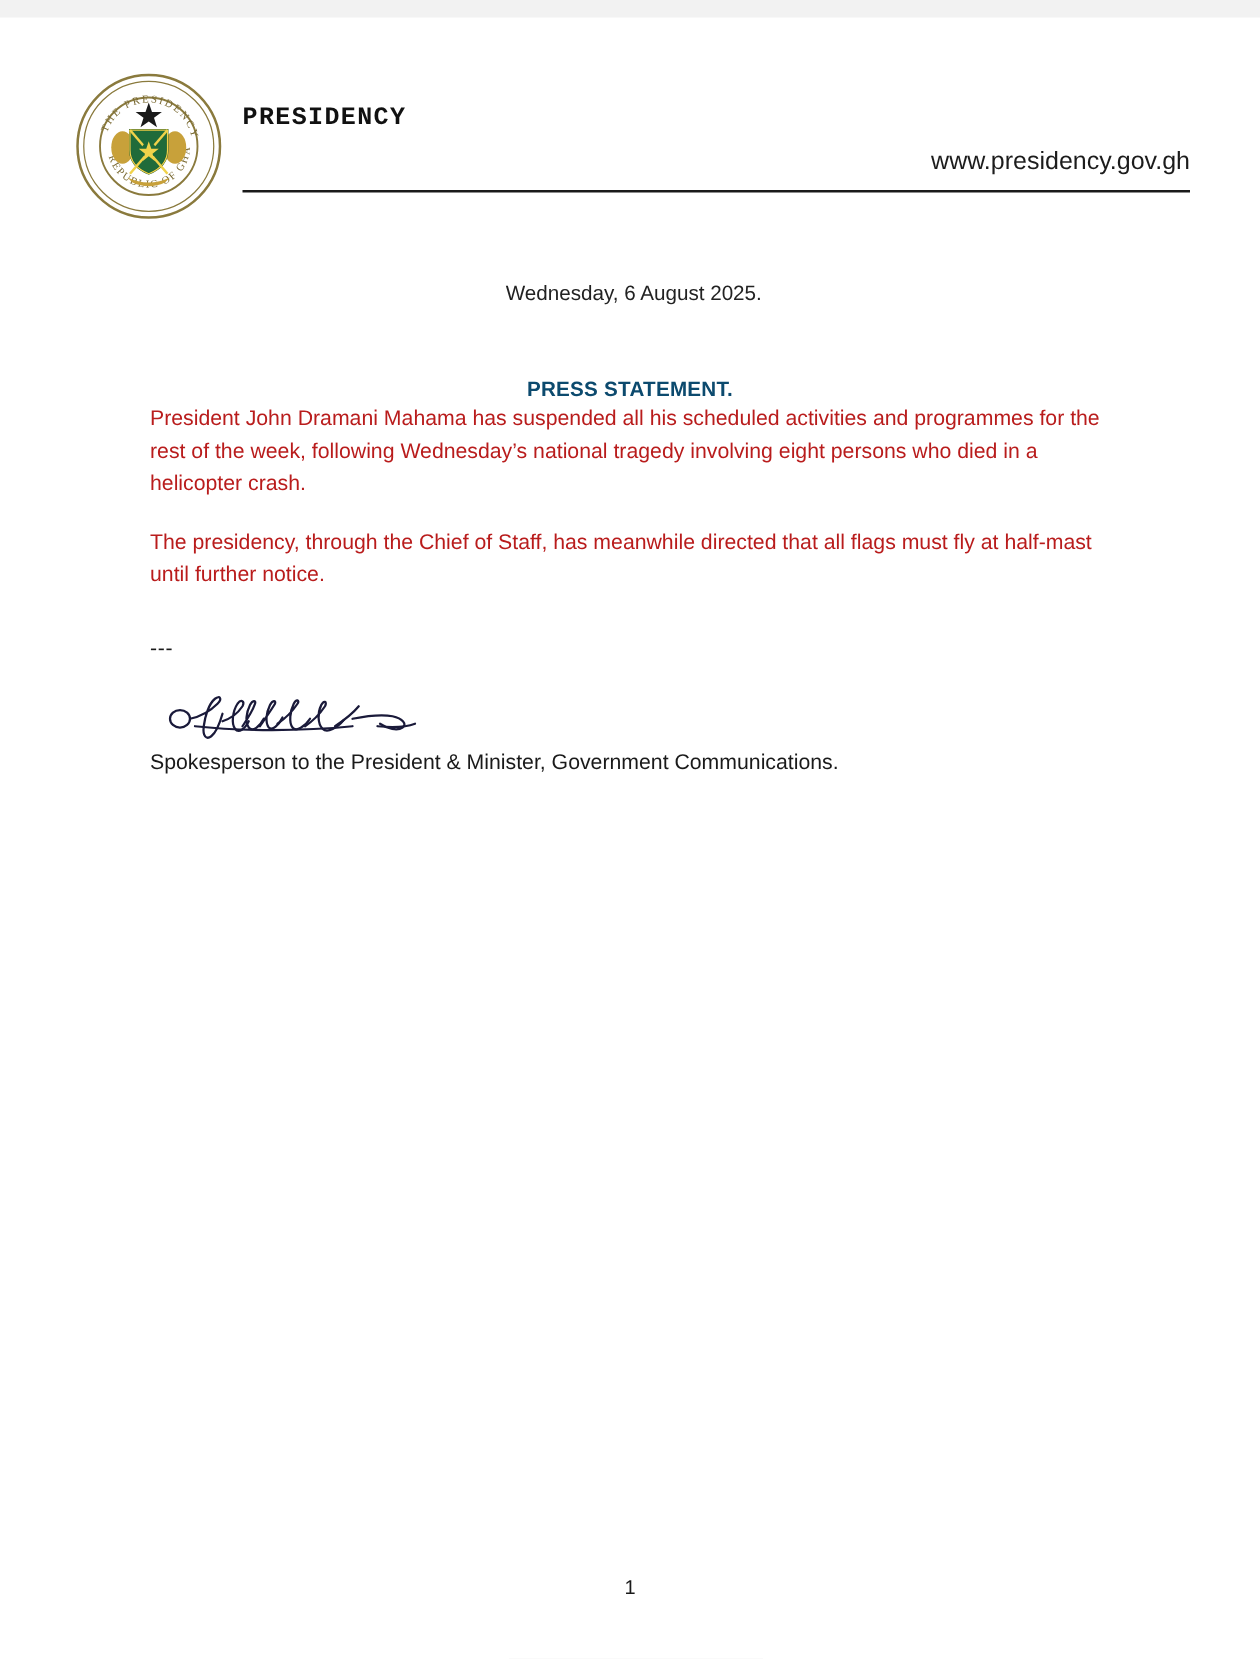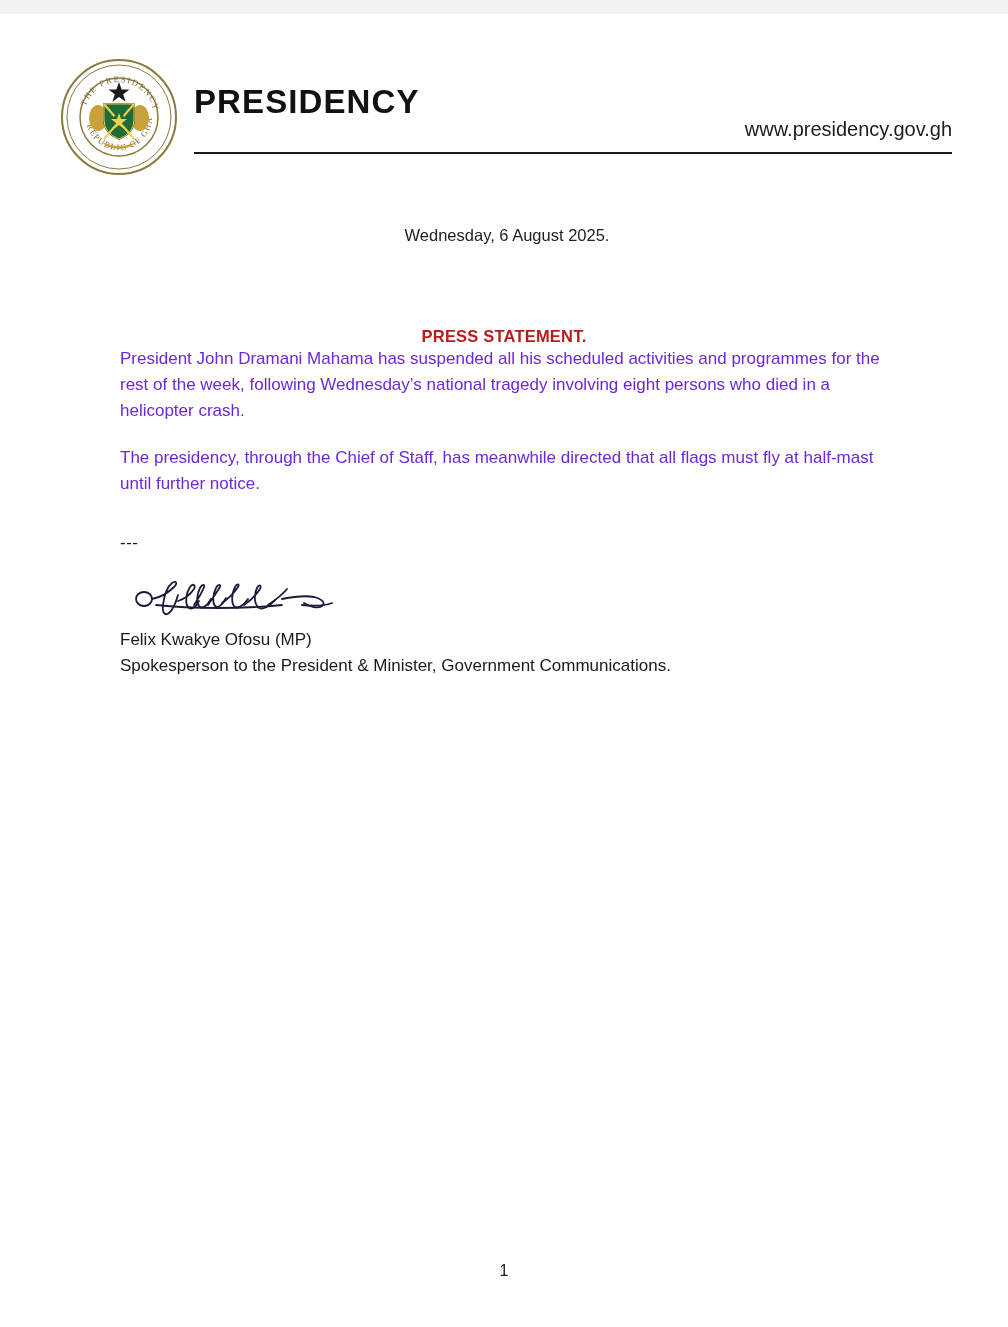--- a/index.html
+++ b/index.html
@@ -38,23 +38,23 @@
     top: 6px;
     width: 118px;
     height: 118px;
   }
   .header-text {
     position: absolute;
     left: 138px;
     top: 32px;
   }
   .header-line1, .header-line2 {
-    font-family: Liberation Sans, sans-serif;
+    font-family: Liberation Mono, monospace;
     font-weight: bold;
-    font-size: 33px;
+    font-size: 20px;
     letter-spacing: 1.1px;
     color: #111111;
     line-height: 1.12;
   }
   .header-rule {
     position: absolute;
     left: 138px;
     top: 100px;
     right: 0;
     height: 2px;
@@ -78,29 +78,29 @@
   .date-line {
     text-align: center;
     font-size: 16.5px;
     color: #222222;
     margin: 0 2px 0 0;
   }
   .title {
     text-align: center;
     font-weight: bold;
     font-size: 16.5px;
-    color: #b91c1c;
-    margin-top: 82px;
+    color: #0c4a6e;
+    margin-top: 58px;
     letter-spacing: 0.2px;
     padding-right: 8px;
   }
   p.para {
     font-size: 17px;
     line-height: 1.52;
-    color: #6d28d9;
+    color: #b91c1c;
     margin: 0 0 22px 0;
   }
   .para-first { margin-top: 46px; }
   .dashes {
     font-size: 17px;
     color: #1a1a1a;
     margin: 36px 0 0 0;
     letter-spacing: 0.5px;
   }
   
@@ -203,20 +203,19 @@
           <path d="M62 30 C66 24 70 18 72 12 C73 9 70 9 68 13 C65 19 64 27 67 31 C70 35 76 30 79 24"></path>
           <path d="M76 30 C80 24 85 17 88 12 C89 9 86 9 84 13 C81 19 80 27 83 31 C86 34 91 29 94 23"></path>
           <path d="M90 28 C96 24 102 18 106 12 C108 9 105 8 103 12 C100 18 99 27 102 31 C105 35 112 30 116 24"></path>
           <path d="M112 30 C118 26 124 20 128 14 C130 10 127 9 125 13 C122 19 122 28 126 32 C130 36 138 31 143 25"></path>
           <path d="M136 30 C142 26 150 20 155 14"></path>
           <path d="M150 24 C160 22 172 20 182 22 C190 24 194 28 190 31 C186 34 178 32 172 28"></path>
           <path d="M170 30 C180 31 192 31 200 28"></path>
           <path d="M24 30 C60 34 110 34 150 30"></path>
         </g>
       </svg>
-      <p class="sig-name">Felix Kwakye Ofosu (MP)</p>
       <p class="sig-role">Spokesperson to the President &amp; Minister, Government Communications.</p>
     </div>
   </div>
 
   <div class="page-number">1</div>
 
 </div>
 
 </body></html>

